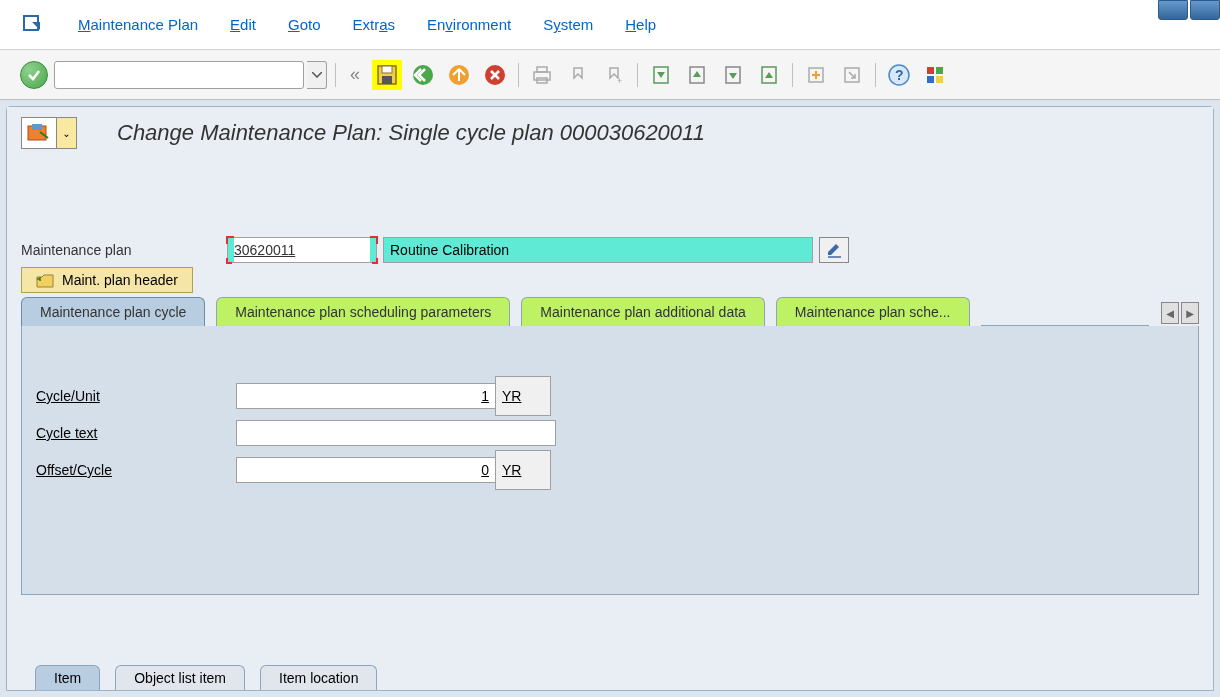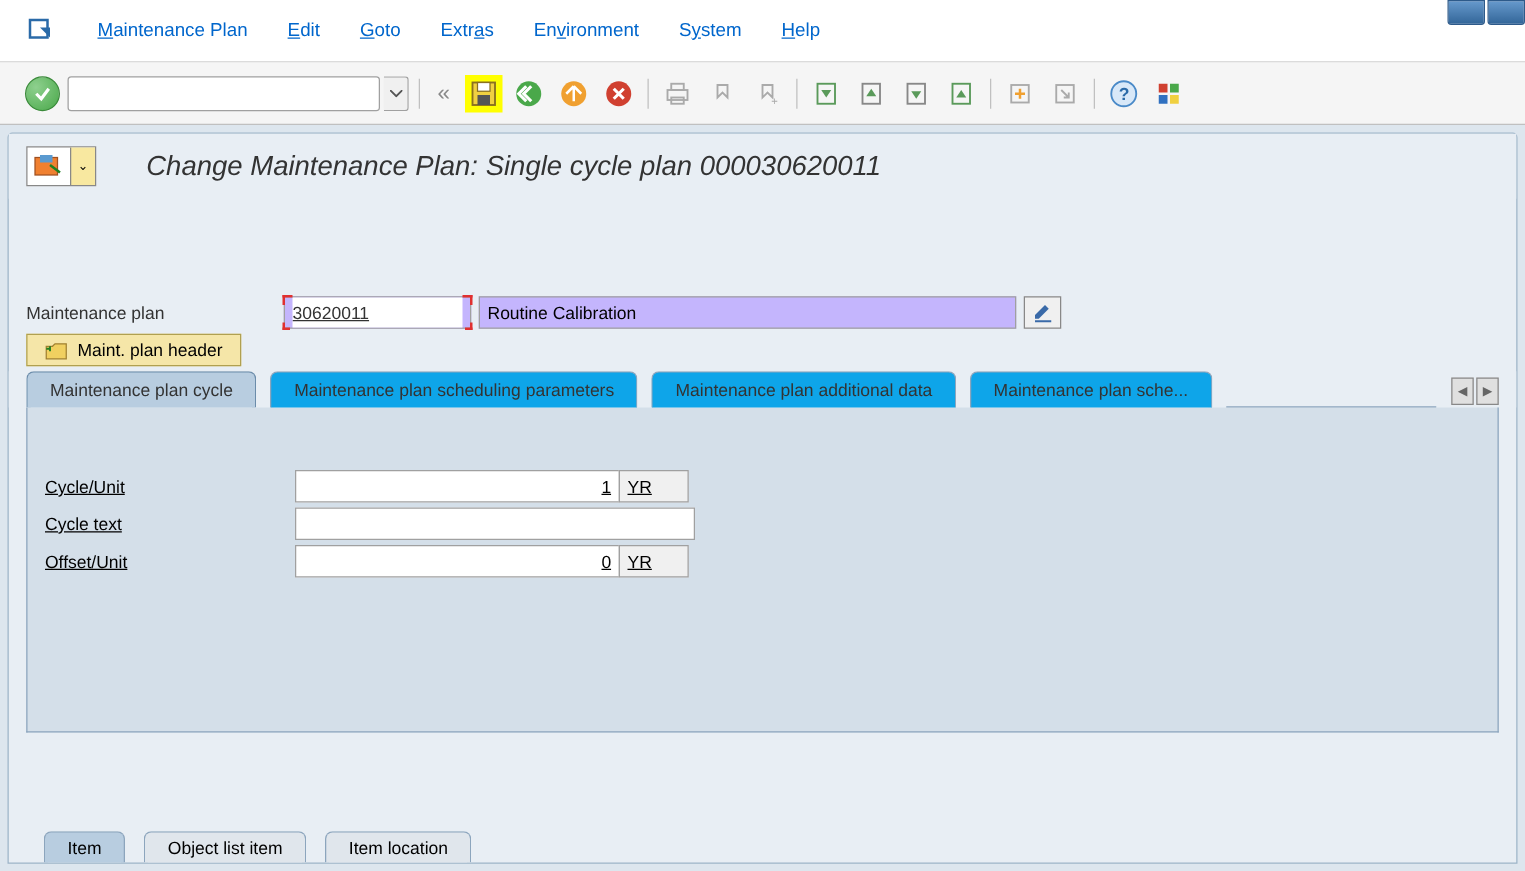--- a/index.html
+++ b/index.html
@@ -28,49 +28,49 @@
     
     .screen-header { display:flex; align-items:center; gap: 16px; padding: 10px 14px; background:#e8eef4; }
     .hdr-icon-box { display:flex; align-items:center; background:#fff; border:1px solid #888; }
     .hdr-icon { width:34px; height:30px; display:flex; align-items:center; justify-content:center; }
     .hdr-icon2 { width:20px; height:30px; background:#f8e8a0; display:flex; align-items:center; justify-content:center; border-left:1px solid #888; font-size:10px;}
     .screen-title { font-size: 22px; font-weight: normal; font-style: italic; color:#333;margin-left:24px; }
     
     .field-area { padding: 18px 14px 0 14px; }
     .field-row { display:flex; align-items:center; gap: 6px; margin-bottom: 4px; font-size:14px; }
     .field-label { width: 200px; color:#333; }
-    .inp { height: 26px; border: 1px solid #a0a0a0; background:#c4b5fd; padding: 0 6px; font-size:14px; }
+    .inp { height: 26px; border: 1px solid #a0a0a0; background:#5eead4; padding: 0 6px; font-size:14px; }
     .inp-plan { width: 150px; position:relative; }
     .inp-plan::before, .inp-plan::after { content:''; position:absolute; width:6px; height:6px; border:2px solid #e03030; }
     .inp-plan::before { top:-2px; left:-2px; border-right:none; border-bottom:none; }
     .inp-plan::after { top:-2px; right:-2px; border-left:none; border-bottom:none; }
     .inp-plan .bl, .inp-plan .br { position:absolute; width:6px; height:6px; border:2px solid #e03030; bottom:-2px; }
     .inp-plan .bl { left:-2px; border-right:none; border-top:none; }
     .inp-plan .br { right:-2px; border-left:none; border-top:none; }
     .inp-plan input { border:none; outline:none; width:100%; height:100%; font-size:14px; text-decoration:underline; color:#333; }
     .inp-desc { width: 430px; }
     .edit-btn { width:30px; height:26px; border:1px solid #888; background:#f0f0f0; display:flex;align-items:center;justify-content:center; }
     
     .header-btn { display:inline-flex; align-items:flex-end; gap:8px; padding: 4px 14px; background:#f5e6a8; border:1px solid #b0a050; font-size:14px; margin-bottom: 4px; }
     
     .tabs-outer { background:#e8eef4; padding: 0 14px; }
     .tabs { display:flex; align-items:flex-end; gap:12px; position:relative; }
-    .tab { padding: 6px 18px; font-size:14px; color:#333; background:#0ea5e9; border:1px solid #8ca5bd; border-bottom:none; border-radius: 6px 6px 0 0; margin-right:-1px; cursor:pointer; white-space:nowrap; }
+    .tab { padding: 6px 18px; font-size:14px; color:#333; background:#bef264; border:1px solid #8ca5bd; border-bottom:none; border-radius: 6px 6px 0 0; margin-right:-1px; cursor:pointer; white-space:nowrap; }
     .tab.active { background:#b8cde0; border-color:#6b8caa; position:relative; z-index:2; }
     .tab-spacer { flex:1; border-bottom:1px solid #8ca5bd; }
     .tab-nav { display:flex; gap:2px; padding-bottom:2px; }
     .tab-nav-btn { width:18px; height:22px; border:1px solid #888; background:#e0e0e0; display:flex;align-items:center;justify-content:center; font-size:10px; color:#666; }
     
     .tab-panel { background:#d4dfe9; border:1px solid #8ca5bd; border-top:none; margin: 0 14px; padding: 50px 14px 100px; min-height:260px;text-decoration:underline; }
     .panel-row { display:flex; align-items:center; margin-bottom: 4px; font-size:14px; }
     .panel-label { width: 200px; }
     .panel-inp { height:26px; border:1px solid #a0a0a0; background:#fff; padding: 0 6px; font-size:14px; }
     .panel-inp.num { width:260px; text-align:right; }
     .panel-inp.txt { width:320px; }
-    .panel-unit { width:56px; height:26px; border:1px solid #a0a0a0; background:#f0f0f0; padding:0 6px; display:flex; align-items:center; margin-left:-1px; }
+    .panel-unit { width:56px; height:40px; border:1px solid #a0a0a0; background:#f0f0f0; padding:0 6px; display:flex; align-items:center; margin-left:-1px; }
     
     .bottom-tabs { display:flex; position:absolute; bottom:0; left:28px; gap:16px; }
     .btab { padding: 4px 18px; font-size:14px; background:#e0e6ec; border:1px solid #8ca5bd; border-bottom:none; border-radius:6px 6px 0 0; margin-right:-1px; cursor:pointer; }
     .btab.active { background:#b8cde0; }
     
   </style>
 </head>
 <body>
 
 <div class="titlebar-buttons">
@@ -266,21 +266,21 @@
       <div class="panel-row">
         <div class="panel-label">Cycle/Unit</div>
         <input class="panel-inp num" value="1" style="">
         <div class="panel-unit">YR</div>
       </div>
       <div class="panel-row">
         <div class="panel-label">Cycle text</div>
         <input class="panel-inp txt" value="" style="">
       </div>
       <div class="panel-row">
-        <div class="panel-label">Offset/Unit</div>
+        <div class="panel-label">Offset/Cycle</div>
         <input class="panel-inp num" value="0" style="">
         <div class="panel-unit">YR</div>
       </div>
     </div>
 
     <div class="bottom-tabs">
       <div class="btab active">Item</div>
       <div class="btab">Object list item</div>
       <div class="btab">Item location</div>
     </div>

